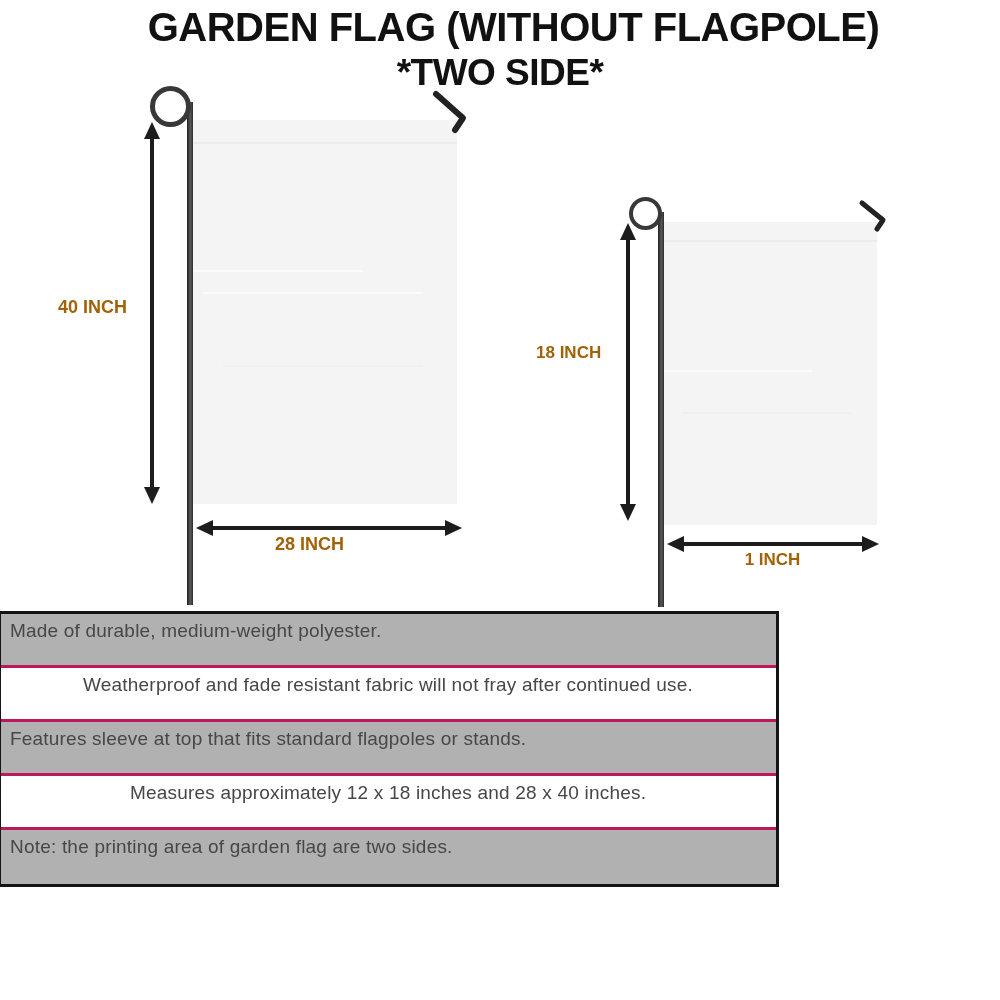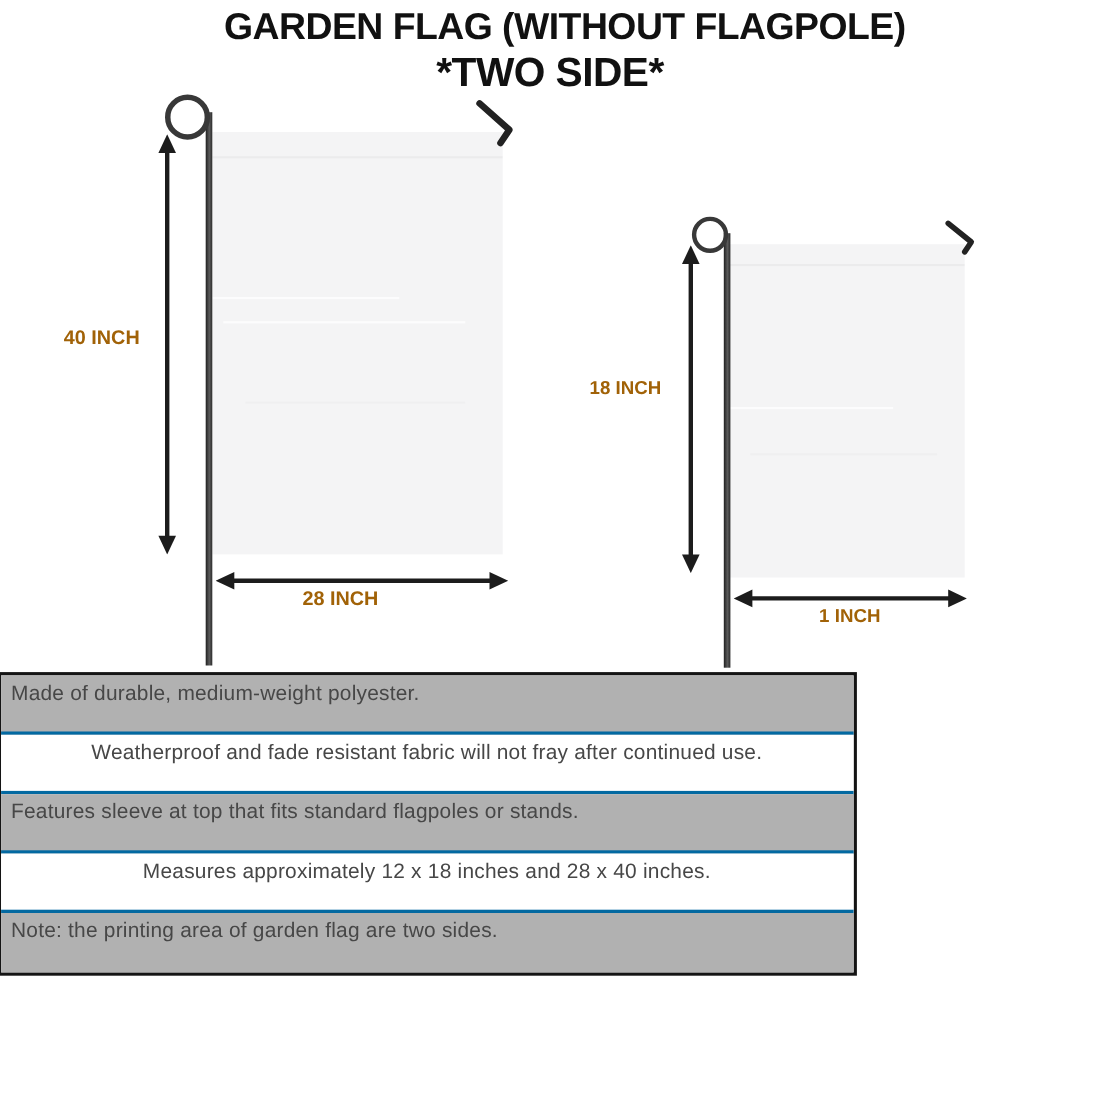--- a/index.html
+++ b/index.html
@@ -16,21 +16,21 @@
   
   .title-block {
     position: absolute;
     top: 4px; left: 0; width: 1000px;
     text-align: center;
     color: #111111;
     font-weight: 800;
     letter-spacing: -0.5px;
     line-height: 1.18;
   }
-  .title-line1 { font-size: 34px; padding-left: 27px; }
+  .title-line1 { font-size: 40px; padding-left: 27px; }
   .title-line2 { font-size: 37px; }
 
   
   .flag {
     position: absolute;
     background: #f4f4f5;
   }
   .flag .seam {
     position: absolute;
     left: 0; width: 100%; height: 2px;
@@ -87,21 +87,21 @@
   .feature-table {
     position: absolute;
     left: -2px; top: 611px;
     width: 781px;
     border: 3px solid #141414;
     z-index: 4;
   }
   .feature-row {
     height: 54px;
     padding: 6px 10px 0 9px;
-    border-bottom: 3px solid #0369a1;
+    border-bottom: 3px solid #be185d;
     font-size: 19px;
     color: #474747;
     font-weight: 400;
     letter-spacing: 0.2px;
     overflow: hidden;
   }
   .feature-row:last-child { border-bottom: none; }
   .row-gray  { background: #b1b1b1; }
   .row-white { background: #ffffff; text-align: center; }
 </style>

